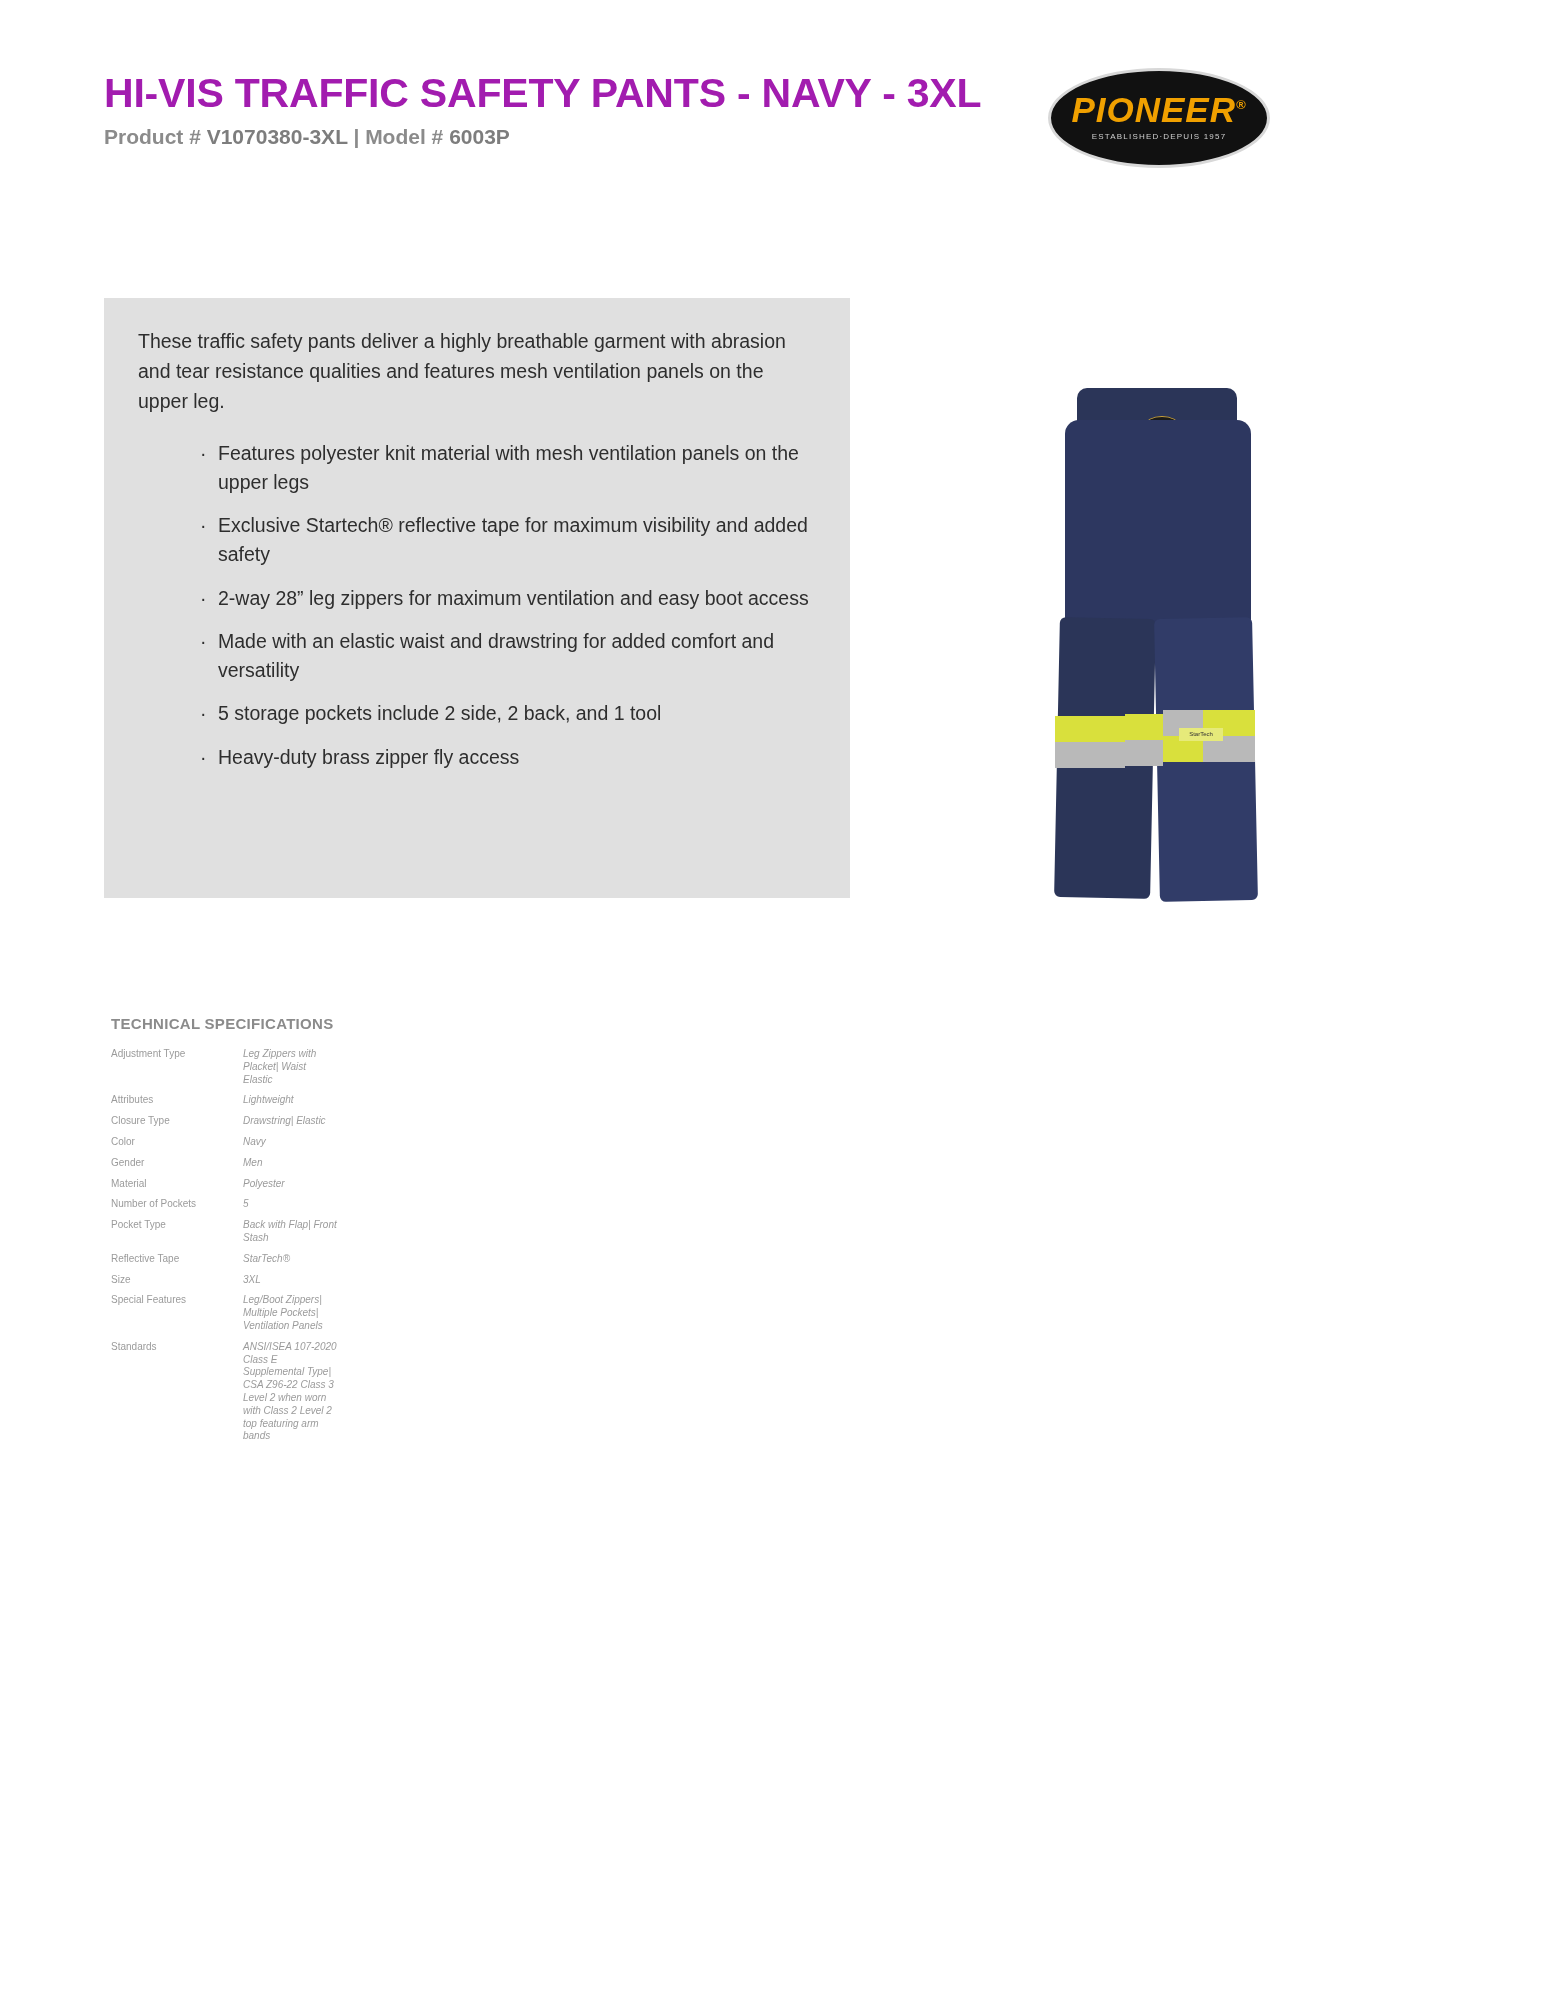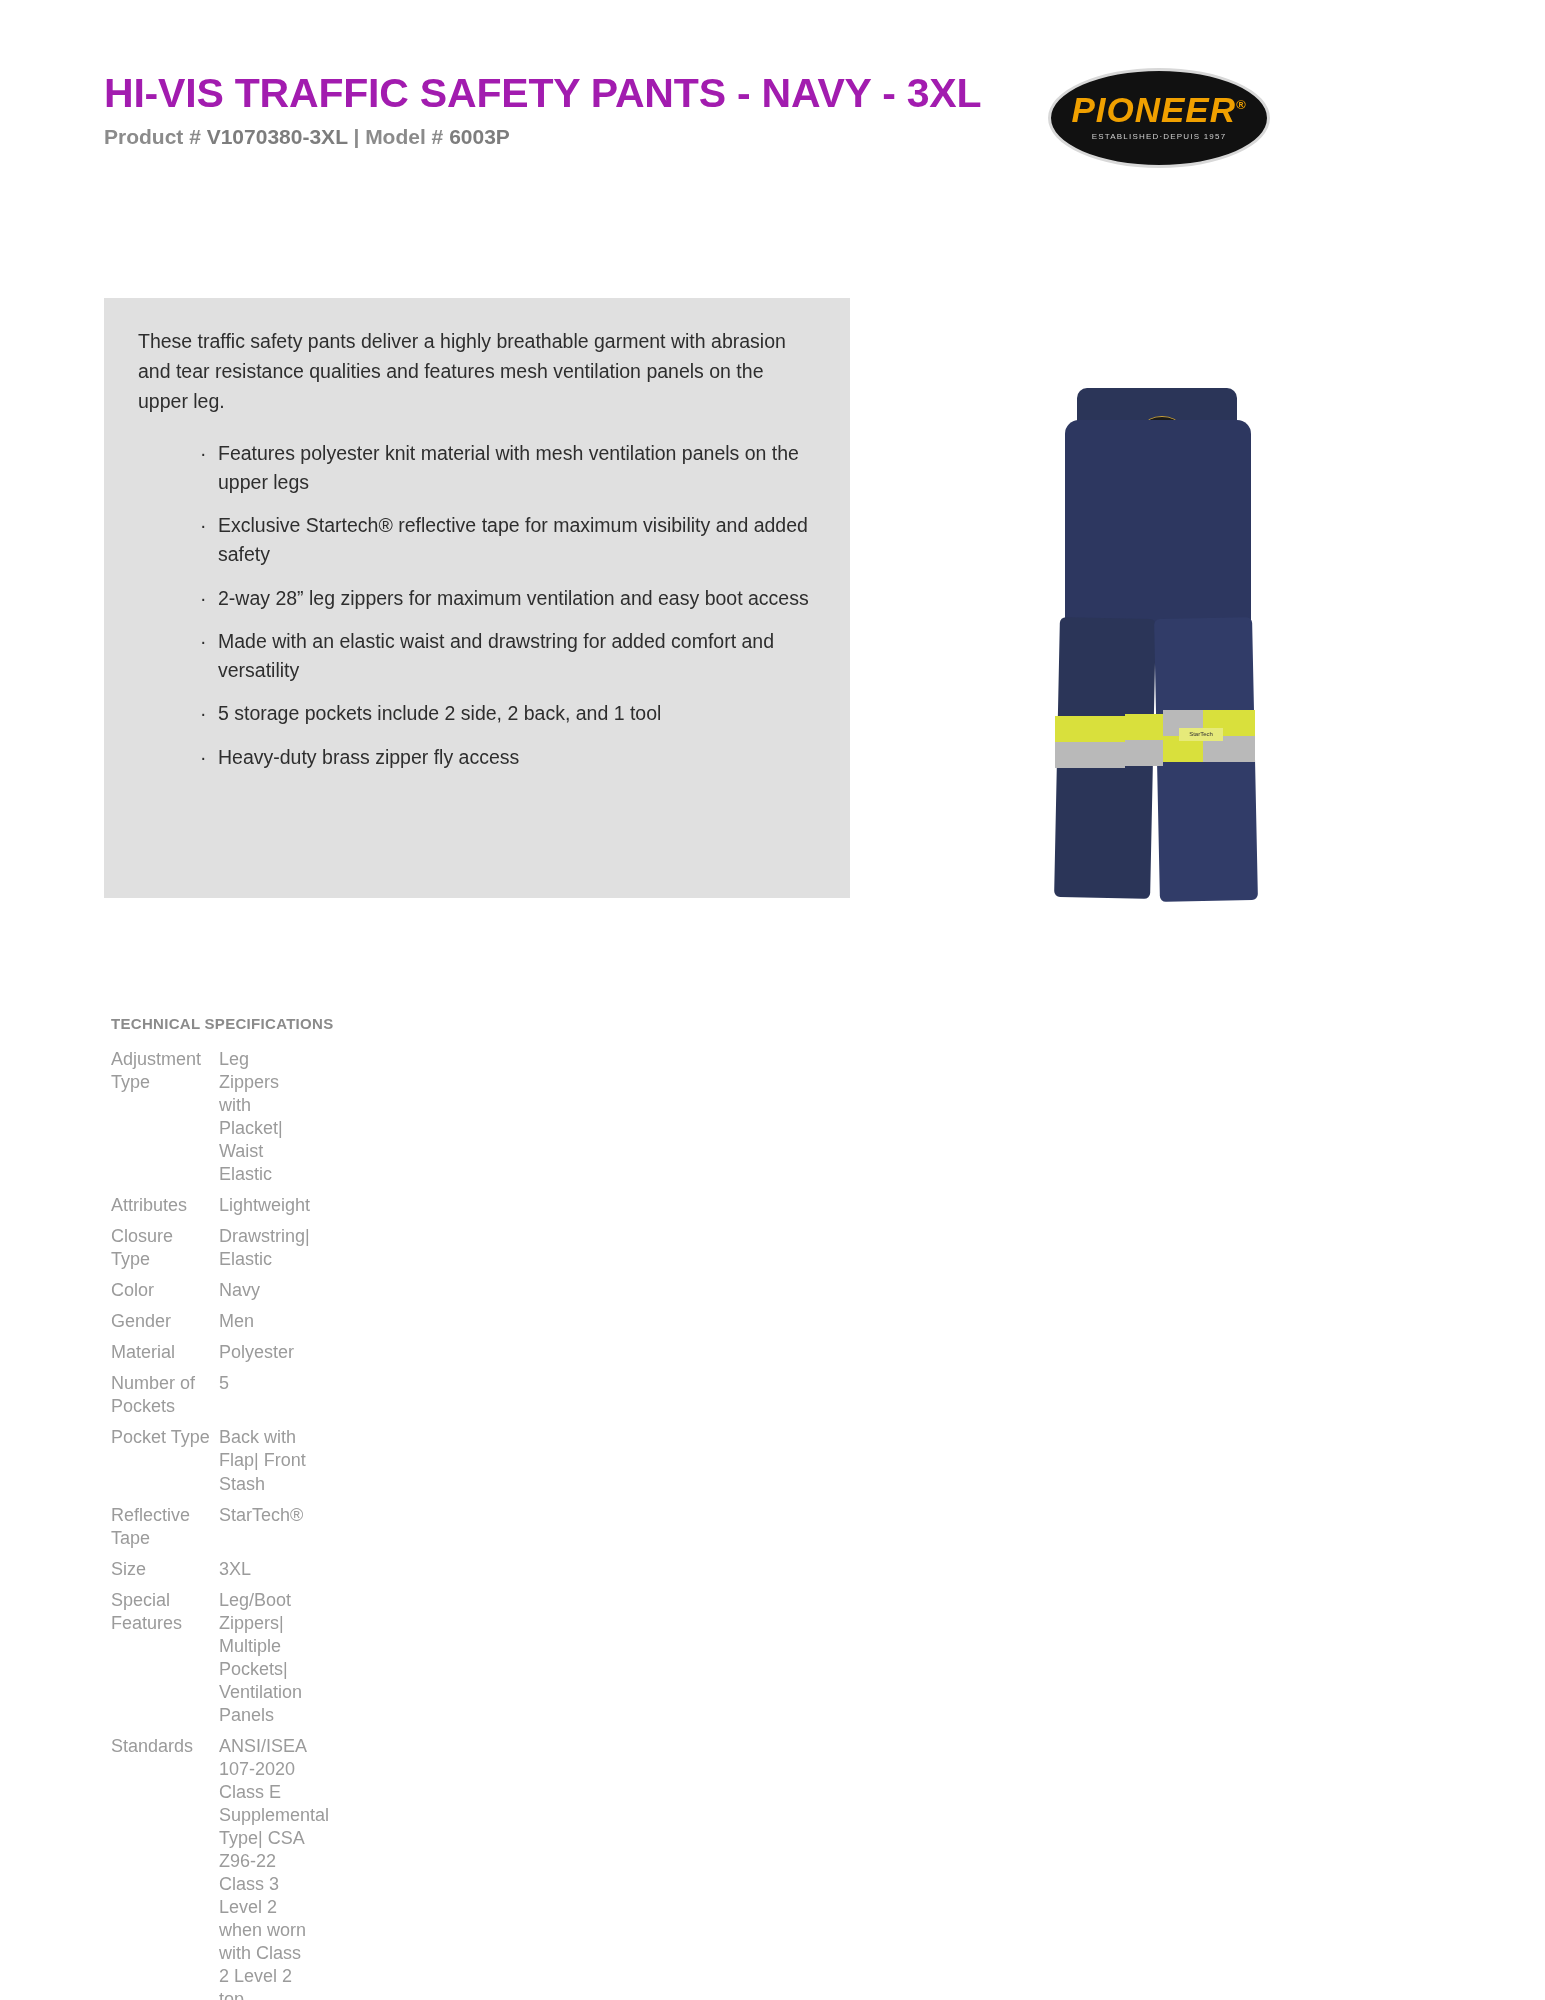--- a/index.html
+++ b/index.html
@@ -228,32 +228,34 @@
   .tech-title {
     font-size: 15px;
     font-weight: bold;
     color: #8b8b8b;
     letter-spacing: 0.3px;
     margin-bottom: 16px;
   }
   .spec-row {
     display: flex;
     margin-bottom: 8px;
-    font-size: 18px;
+    font-size: 10px;
     line-height: 1.28;
     color: #9b9b9b;
+    gap: 24px;
   }
   .spec-label {
     width: 100px;
     flex: 0 0 100px;
     padding-right: 8px;
   }
   .spec-value {
     width: 95px;
     flex: 0 0 95px;
+    font-style: italic;
   }
 </style>
 </head>
 <body>
 
 <div class="page">
 
   <div class="header">
     <h1 class="title">HI-VIS TRAFFIC SAFETY PANTS - NAVY - 3XL</h1>
     <div class="subtitle">

